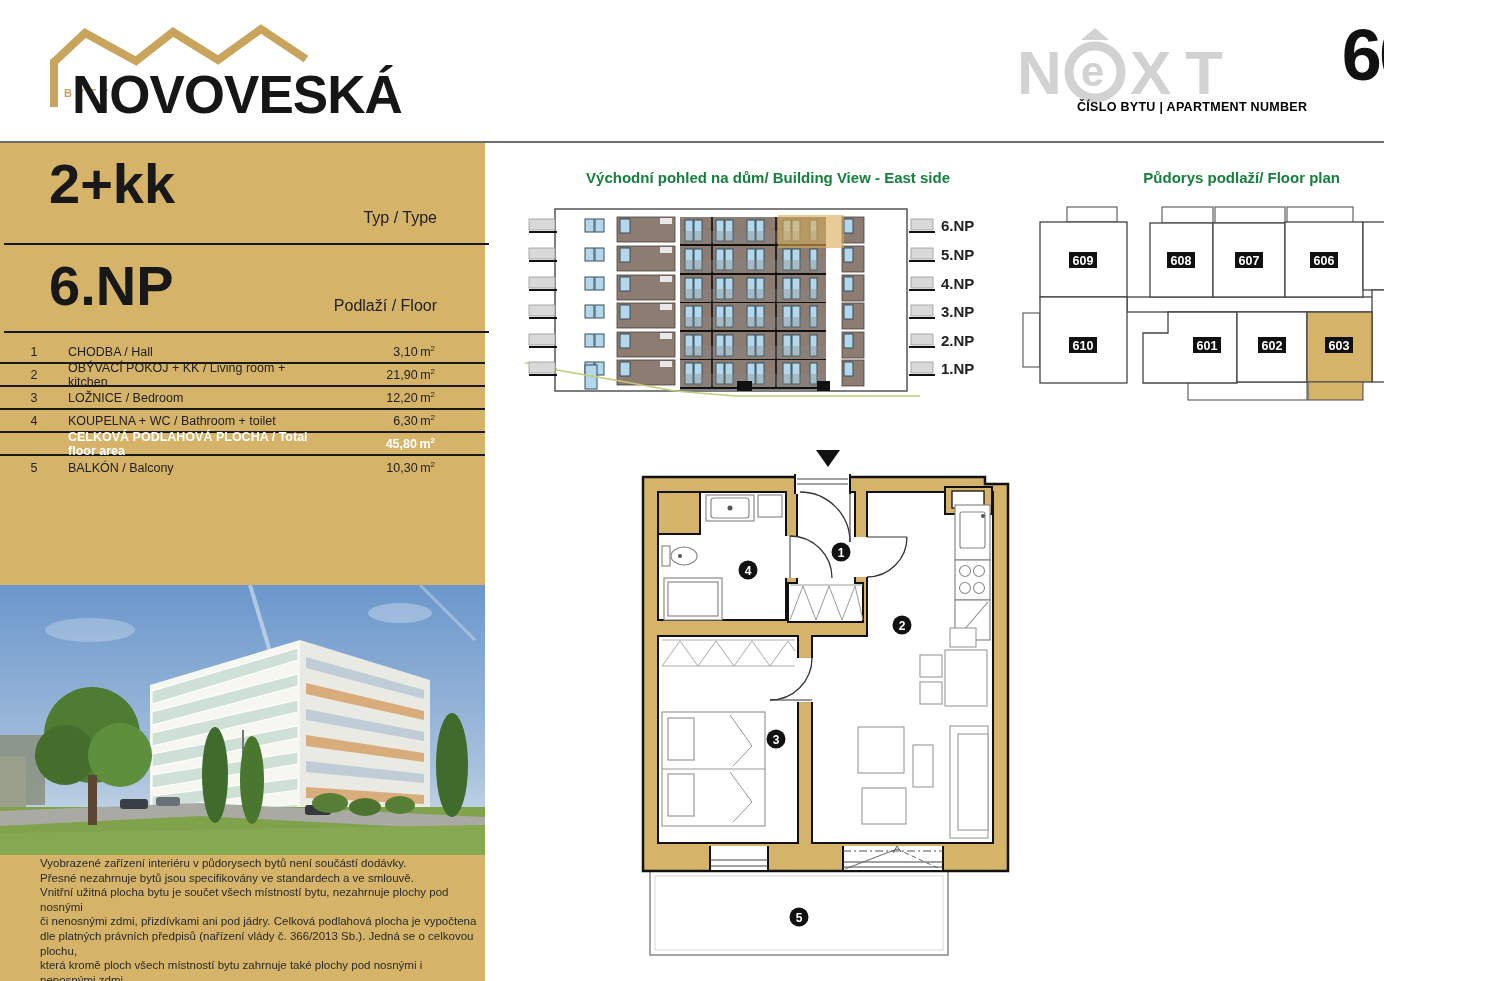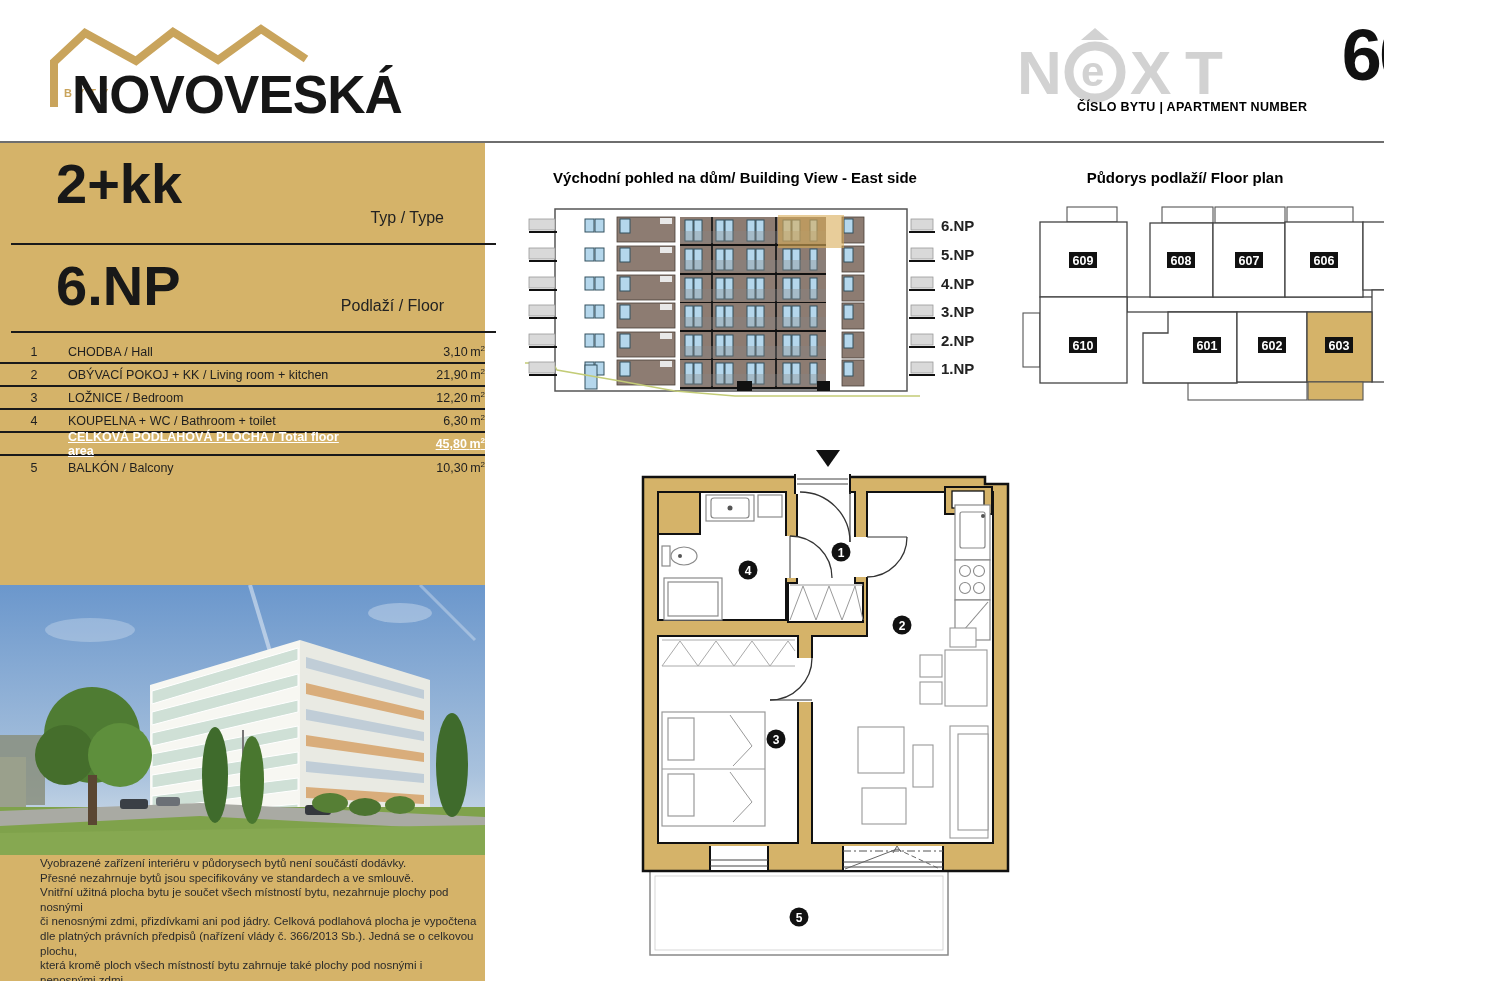--- a/index.html
+++ b/index.html
@@ -9,38 +9,38 @@
 
   
   .hdr-divider{position:absolute;left:0;top:141px;width:1500px;height:2px;background:#6e6e6e;}
   .apt-label{position:absolute;left:1077px;top:100px;font-size:12.5px;font-weight:700;
              letter-spacing:.3px;color:#000000;white-space:nowrap;}
   .apt-number{position:absolute;left:1270px;top:14px;width:200px;text-align:right;
               font-size:72px;font-weight:700;letter-spacing:-3px;color:#111;}
 
   
   .left-panel{position:absolute;left:0;top:143px;width:485px;height:838px;background:#d5b369;}
-  .sec{position:absolute;left:11px;width:485px;border-bottom:2px solid #1a1a1a;box-sizing:border-box;}
+  .sec{position:absolute;left:4px;width:485px;border-bottom:2px solid #1a1a1a;box-sizing:border-box;}
   .sec-type{top:0;height:102px;}
   .sec-floor{top:102px;height:88px;}
   .sec-big{position:absolute;left:45px;top:8px;font-size:56px;font-weight:700;color:#181818;}
   .sec-small{position:absolute;right:52px;bottom:16px;font-size:16px;color:#222;}
   .rooms-table{position:absolute;left:0;top:198px;width:485px;}
   .room-row{display:flex;align-items:center;height:23px;font-size:12.5px;color:#1f1f1f;box-sizing:border-box;}
   .room-row.bline{border-bottom:2px solid #1a1a1a;}
   .room-num{width:68px;text-align:center;}
   .room-name{flex:1;}
-  .room-area{width:120px;text-align:right;white-space:nowrap;}
+  .room-area{width:120px;text-align:right;padding-right:50px;white-space:nowrap;}
   .room-area sup{font-size:8px;}
-  .room-row.total{font-weight:700;color:#ffffff;text-decoration:underline;}
+  .room-row.total{font-weight:700;color:#ffffff;}
   .disclaimer{position:absolute;left:40px;top:713px;width:440px;font-size:11.5px;
               line-height:14.6px;color:#2a2a2a;}
 
   
-  .drawing-title{position:absolute;font-size:15px;font-weight:700;color:#000000;text-align:center;}
+  .drawing-title{position:absolute;font-size:15px;font-weight:700;color:#15803d;text-align:right;}
   .t-elev{left:520px;top:169px;width:430px;}
   .t-plan{left:1030px;top:169px;width:310px;}
 
   svg text{font-family:"Liberation Sans", sans-serif;}
 </style>
 </head>
 <body>
 
 <div class="page">
 

